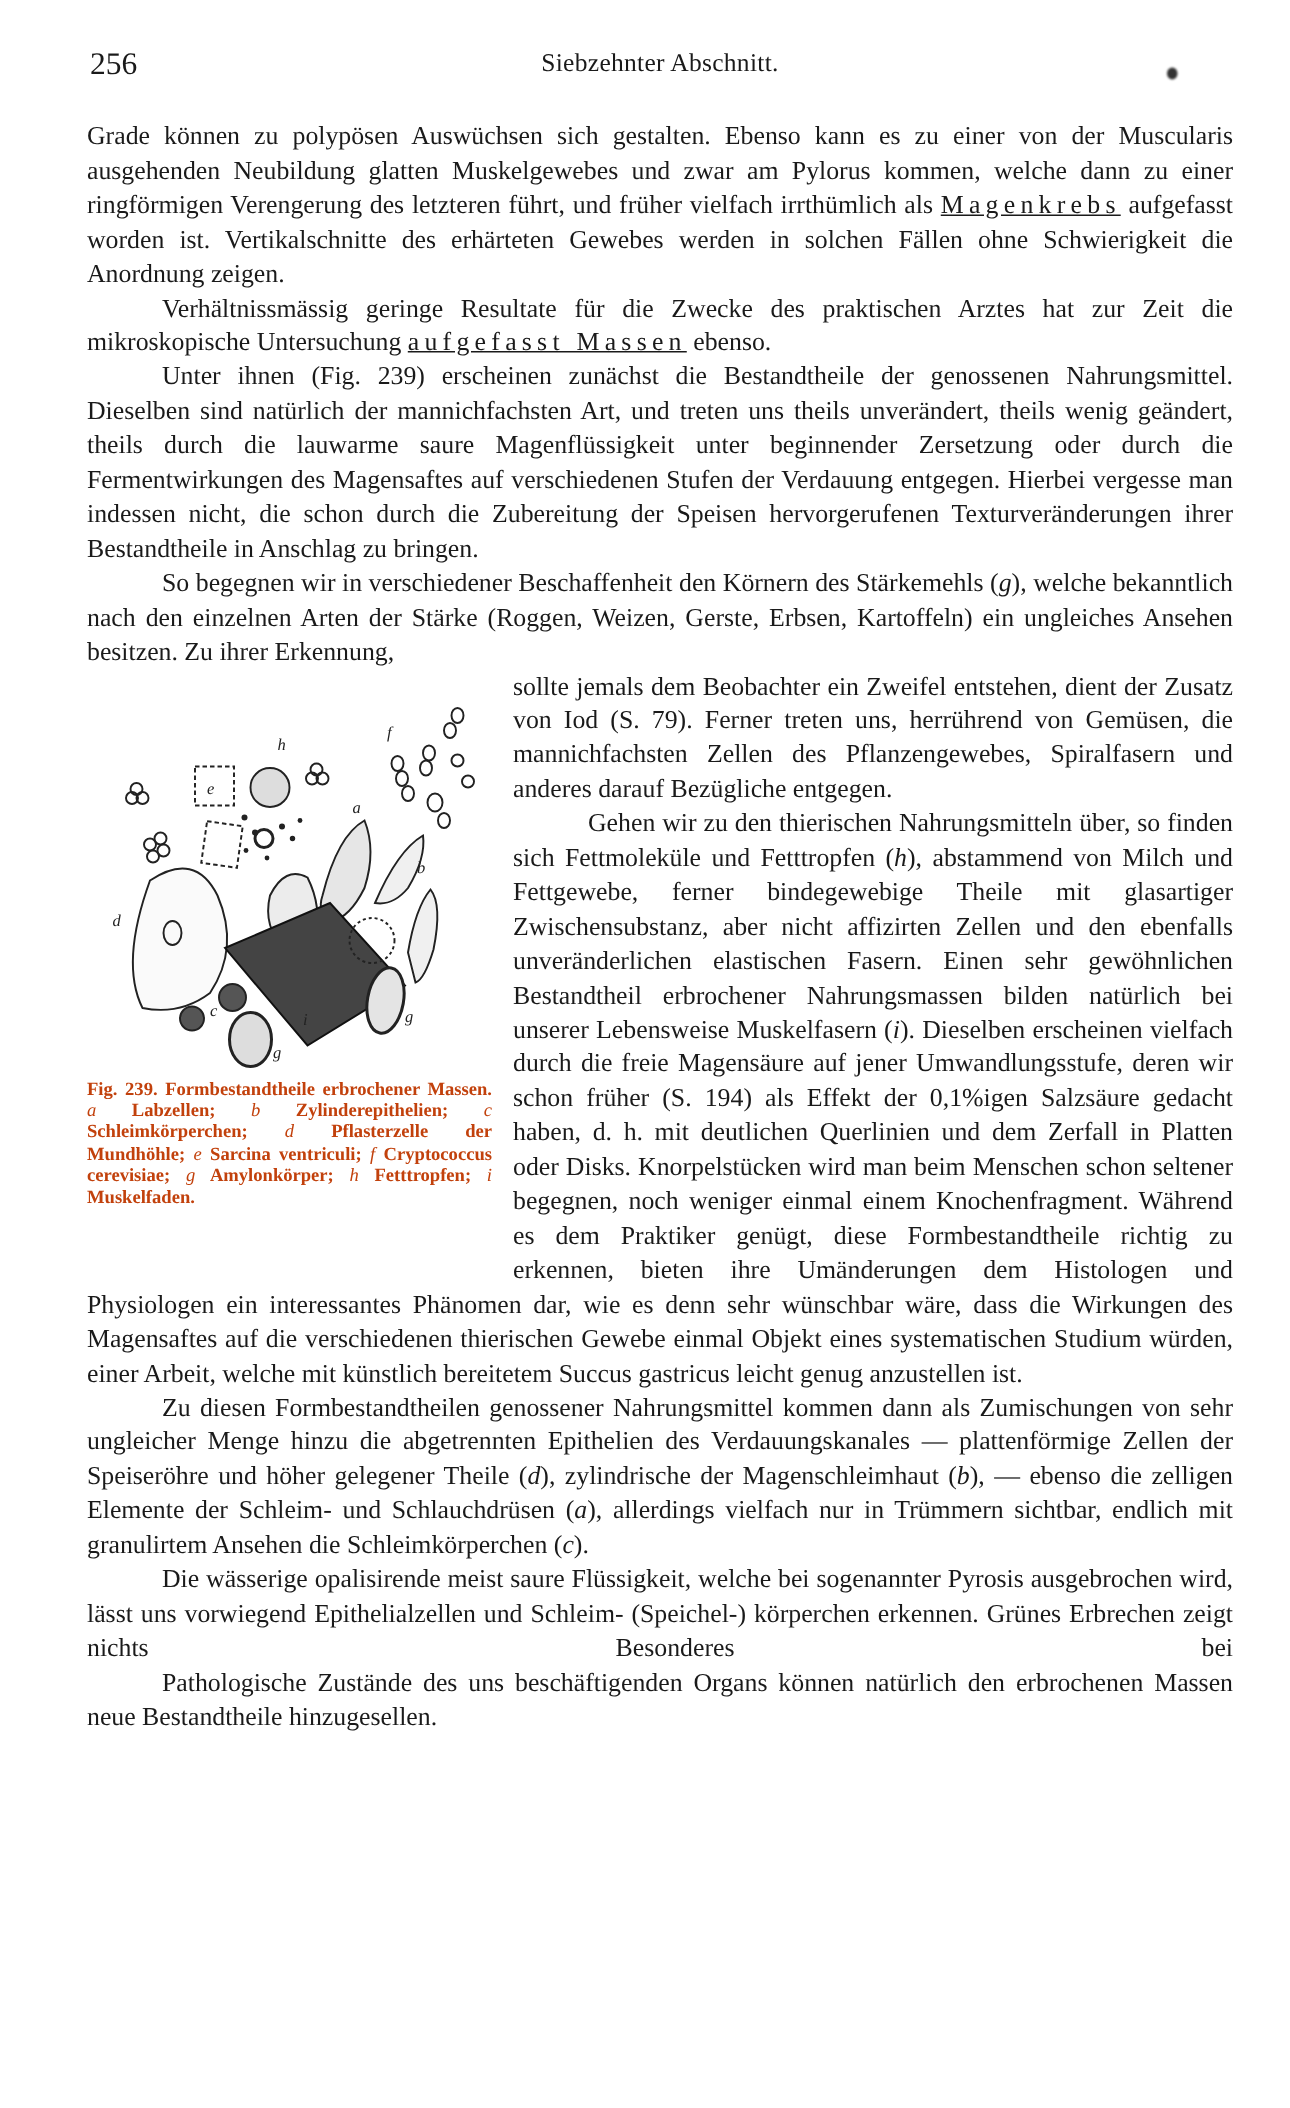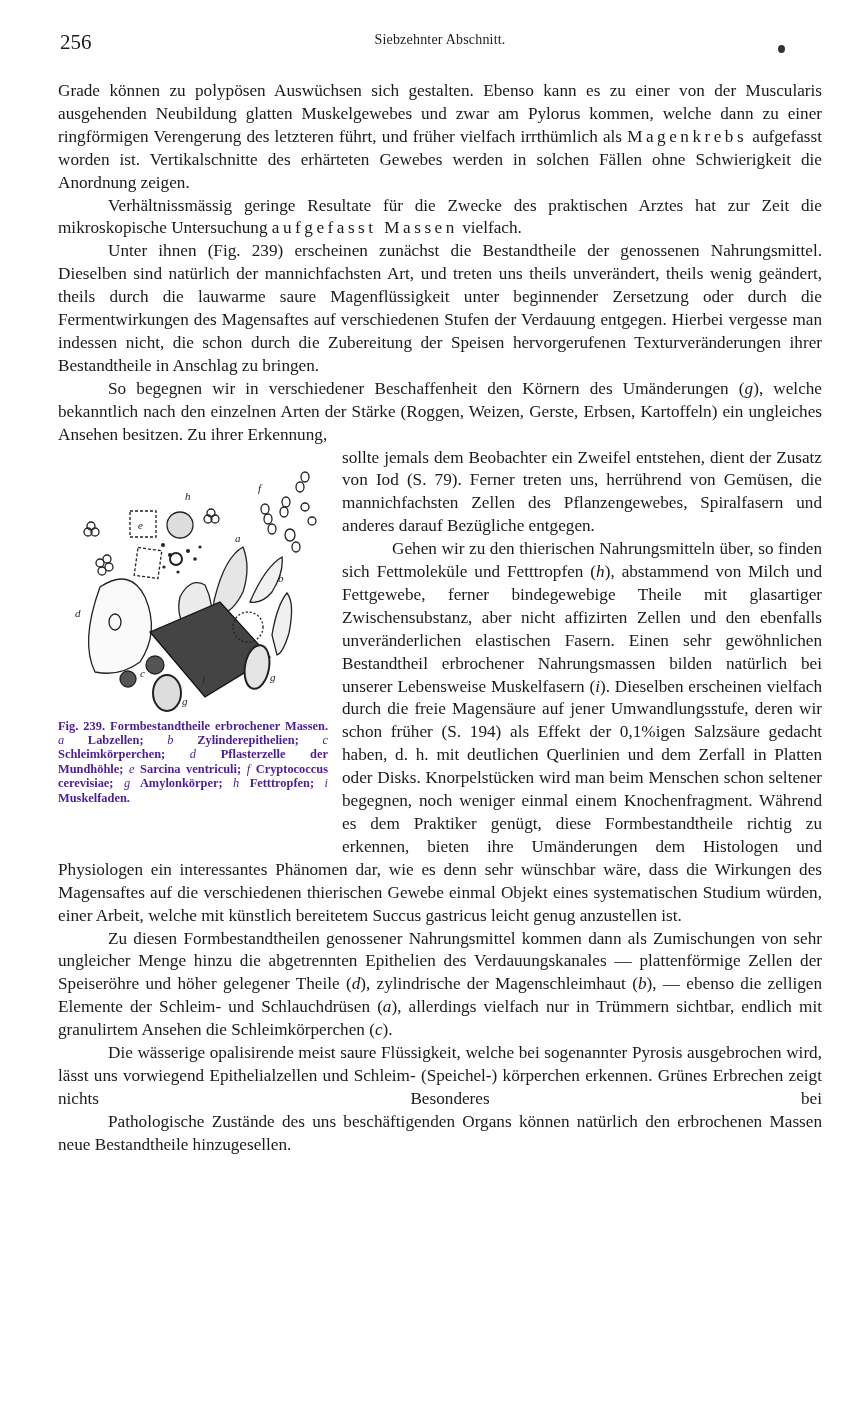--- a/index.html
+++ b/index.html
@@ -1,48 +1,48 @@
 <!DOCTYPE html>
 <html><head>
 <meta charset="utf-8">
 <style>
   html, body { margin:0; padding:0; background:#ffffff; }
   body { width:860px; height:1405px; position:relative; overflow:hidden;
          font-family:"Liberation Serif","DejaVu Serif",serif; color:#1a1a1a; }
   .page { position:absolute; left:0; top:0; width:860px; height:1405px; background:#fff; }
   .header { position:absolute; top:30px; left:60px; width:760px; height:26px; }
   .pnum { position:absolute; left:0; top:0; font-size:21px; }
-  .rhead { position:absolute; left:0; width:760px; top:2px; text-align:center; font-size:14px; letter-spacing:0.2px; }
+  .rhead { position:absolute; left:0; width:760px; top:2px; text-align:center; font-size:17px; letter-spacing:0.2px; }
   .speck { position:absolute; left:718px; top:15px; width:7px; height:8px; border-radius:50%; background:#333; filter:blur(0.6px); }
   .body { position:absolute; left:58px; top:80px; width:764px; font-size:17.2px; line-height:22.9px; text-align:justify; }
   .body p { margin:0; text-indent:0; }
   .body p.ind { text-indent:50px; }
-  .sp { letter-spacing:3.5px; }
+  .sp { letter-spacing:3.5px;text-decoration:underline; }
   .it { font-style:italic; }
   .figwrap { float:left; width:270px; height:412px; margin:0 14px 0 0; position:relative; }
   .fig { position:absolute; left:2px; top:0; width:265px; height:270px; }
-  .caption { position:absolute; left:0; top:272px; width:270px; font-size:12.4px; line-height:14.4px; text-align:justify; font-weight:bold; color:#4c1d95; }
+  .caption { position:absolute; left:0; top:272px; width:270px; font-size:12.4px; line-height:14.4px; text-align:justify; font-weight:bold; color:#c2410c; }
   .caption .c-it { font-style:italic; font-weight:normal; }
   .lastline { text-align-last:justify; }
 </style>
 </head>
 <body>
 
 <div class="page">
   <div class="header">
     <span class="pnum">256</span>
     <div class="rhead">Siebzehnter Abschnitt.</div>
     <span class="speck"></span>
   </div>
 
   <div class="body">
     <p><span>Grade können zu polypösen Auswüchsen sich gestalten. Ebenso kann es zu einer von der Muscularis ausgehenden Neubildung glatten Muskelgewebes und zwar am Pylorus kommen, welche dann zu einer ringförmigen Verengerung des letzteren führt, und früher vielfach irrthümlich als </span><span class="sp">Magenkrebs</span><span> aufgefasst worden ist. Vertikalschnitte des erhärteten Gewebes werden in solchen Fällen ohne Schwierigkeit die Anordnung zeigen.</span></p>
-    <p class="ind"><span>Verhältnissmässig geringe Resultate für die Zwecke des praktischen Arztes hat zur Zeit die mikroskopische Untersuchung </span><span class="sp">aufgefasst Massen</span><span> vielfach.</span></p>
+    <p class="ind"><span>Verhältnissmässig geringe Resultate für die Zwecke des praktischen Arztes hat zur Zeit die mikroskopische Untersuchung </span><span class="sp">aufgefasst Massen</span><span> ebenso.</span></p>
     <p class="ind">Unter ihnen (Fig. 239) erscheinen zunächst die Bestandtheile der genossenen Nahrungsmittel. Dieselben sind natürlich der mannichfachsten Art, und treten uns theils unverändert, theils wenig geändert, theils durch die lauwarme saure Magenflüssigkeit unter beginnender Zersetzung oder durch die Fermentwirkungen des Magensaftes auf verschiedenen Stufen der Verdauung entgegen. Hierbei vergesse man indessen nicht, die schon durch die Zubereitung der Speisen hervorgerufenen Texturveränderungen ihrer Bestandtheile in Anschlag zu bringen.</p>
-    <p class="ind"><span>So begegnen wir in verschiedener Beschaffenheit den Körnern des Umänderungen (</span><span class="it">g</span><span>), welche bekanntlich nach den einzelnen Arten der Stärke (Roggen, Weizen, Gerste, Erbsen, Kartoffeln) ein ungleiches Ansehen besitzen. Zu ihrer Erkennung,</span></p>
+    <p class="ind"><span>So begegnen wir in verschiedener Beschaffenheit den Körnern des Stärkemehls (</span><span class="it">g</span><span>), welche bekanntlich nach den einzelnen Arten der Stärke (Roggen, Weizen, Gerste, Erbsen, Kartoffeln) ein ungleiches Ansehen besitzen. Zu ihrer Erkennung,</span></p>
 
     <div class="figwrap">
       <svg class="fig" viewBox="0 0 265 270">
         <g fill="none" stroke="#222" stroke-width="1.3">
 
           <circle cx="120" cy="78" r="13" fill="#ddd"></circle>
 
           <g>
             <circle cx="28" cy="85" r="4"></circle>
               <circle cx="35" cy="85" r="4"></circle>

